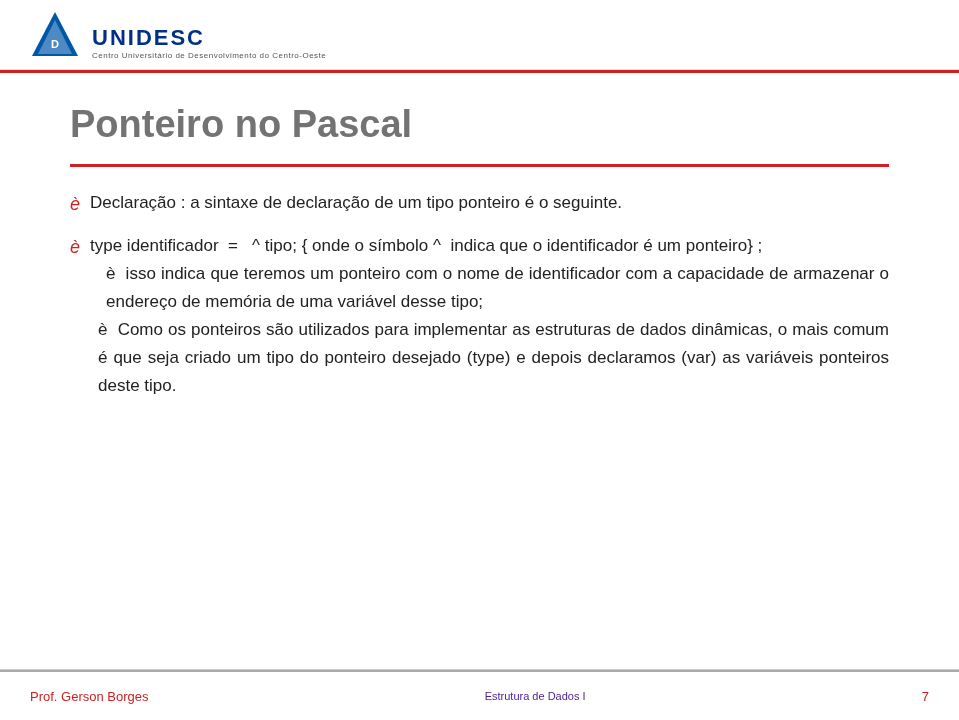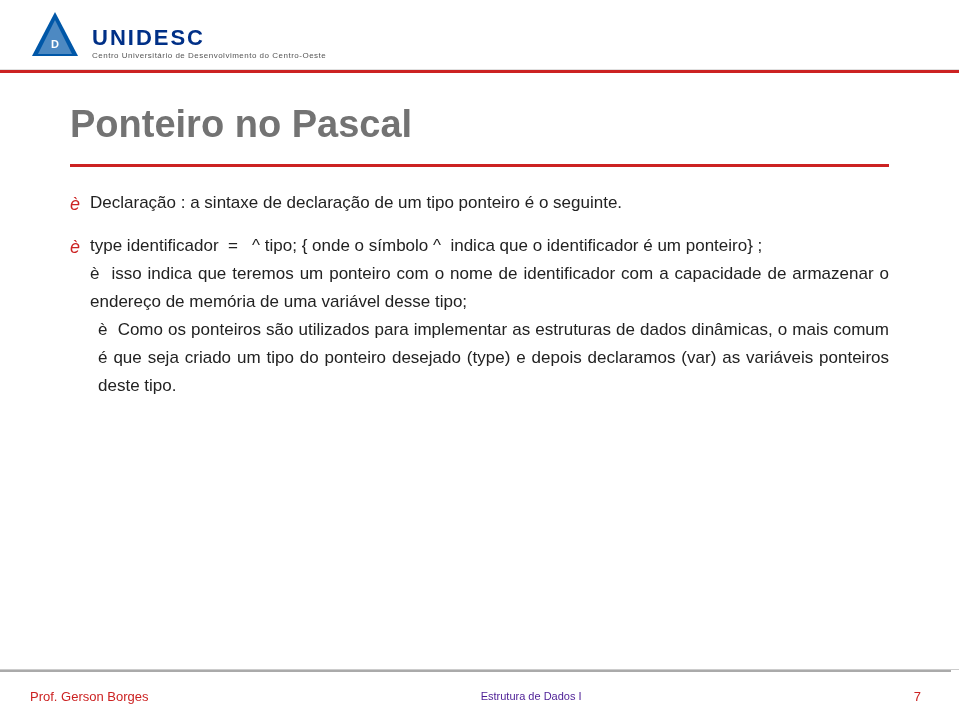--- a/index.html
+++ b/index.html
@@ -117,21 +117,21 @@
     .bullet-text {
       flex: 1;
       text-align: justify;
     }
 
     
     .footer {
       position: absolute;
       bottom: 0;
       left: 0;
-      right: 8px;
+      right: 0;
       height: 50px;
       border-top: 2px solid #aaaaaa;
       display: flex;
       align-items: center;
       justify-content: space-between;
       padding: 4px 30px;
     }
 
     .footer-left {
       font-size: 13px;
@@ -189,21 +189,21 @@
       <span class="bullet-symbol">è</span>
       <span class="bullet-text">
         Declaração : a sintaxe de declaração de um tipo ponteiro é o seguinte.
       </span>
     </div>
 
     <div class="bullet-item">
       <span class="bullet-symbol">è</span>
       <span class="bullet-text">
         type identificador &nbsp;= &nbsp; ^ tipo; { onde o símbolo ^ &nbsp;indica que o identificador é um ponteiro} ;<br>
-        <span style="display:inline-block; margin-left: 0px;">
+        <span style="display:inline-block; margin-left: 16px;">
           è &nbsp;isso indica que teremos um ponteiro com o nome de identificador com a capacidade de armazenar o endereço de memória de uma variável desse tipo;
         </span><br>
         <span style="display:inline-block; margin-left: 8px;">
           è &nbsp;Como os ponteiros são utilizados para implementar as estruturas de dados dinâmicas, o mais comum é que seja criado um tipo do ponteiro desejado (type) e depois declaramos (var) as variáveis ponteiros deste tipo.
         </span>
       </span>
     </div>
 
   </div>
 </div>

